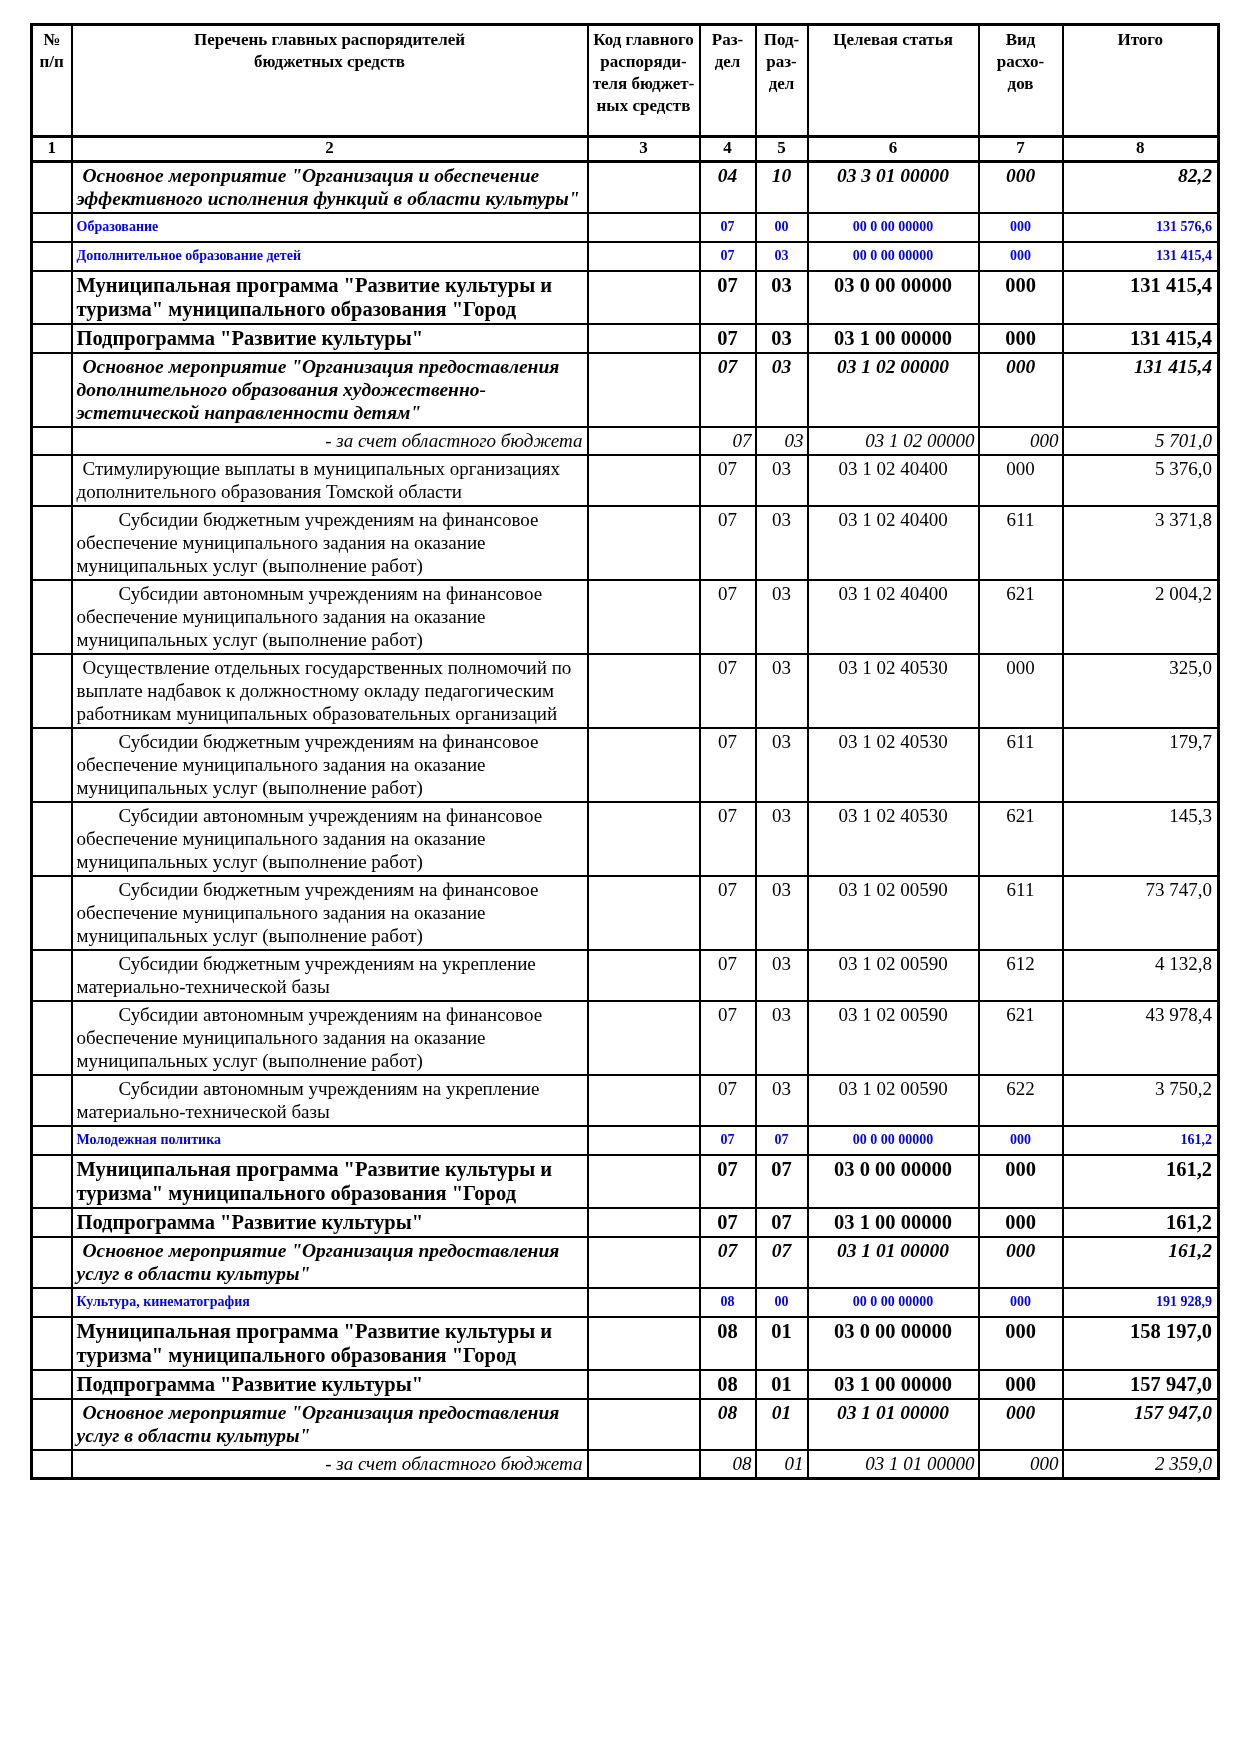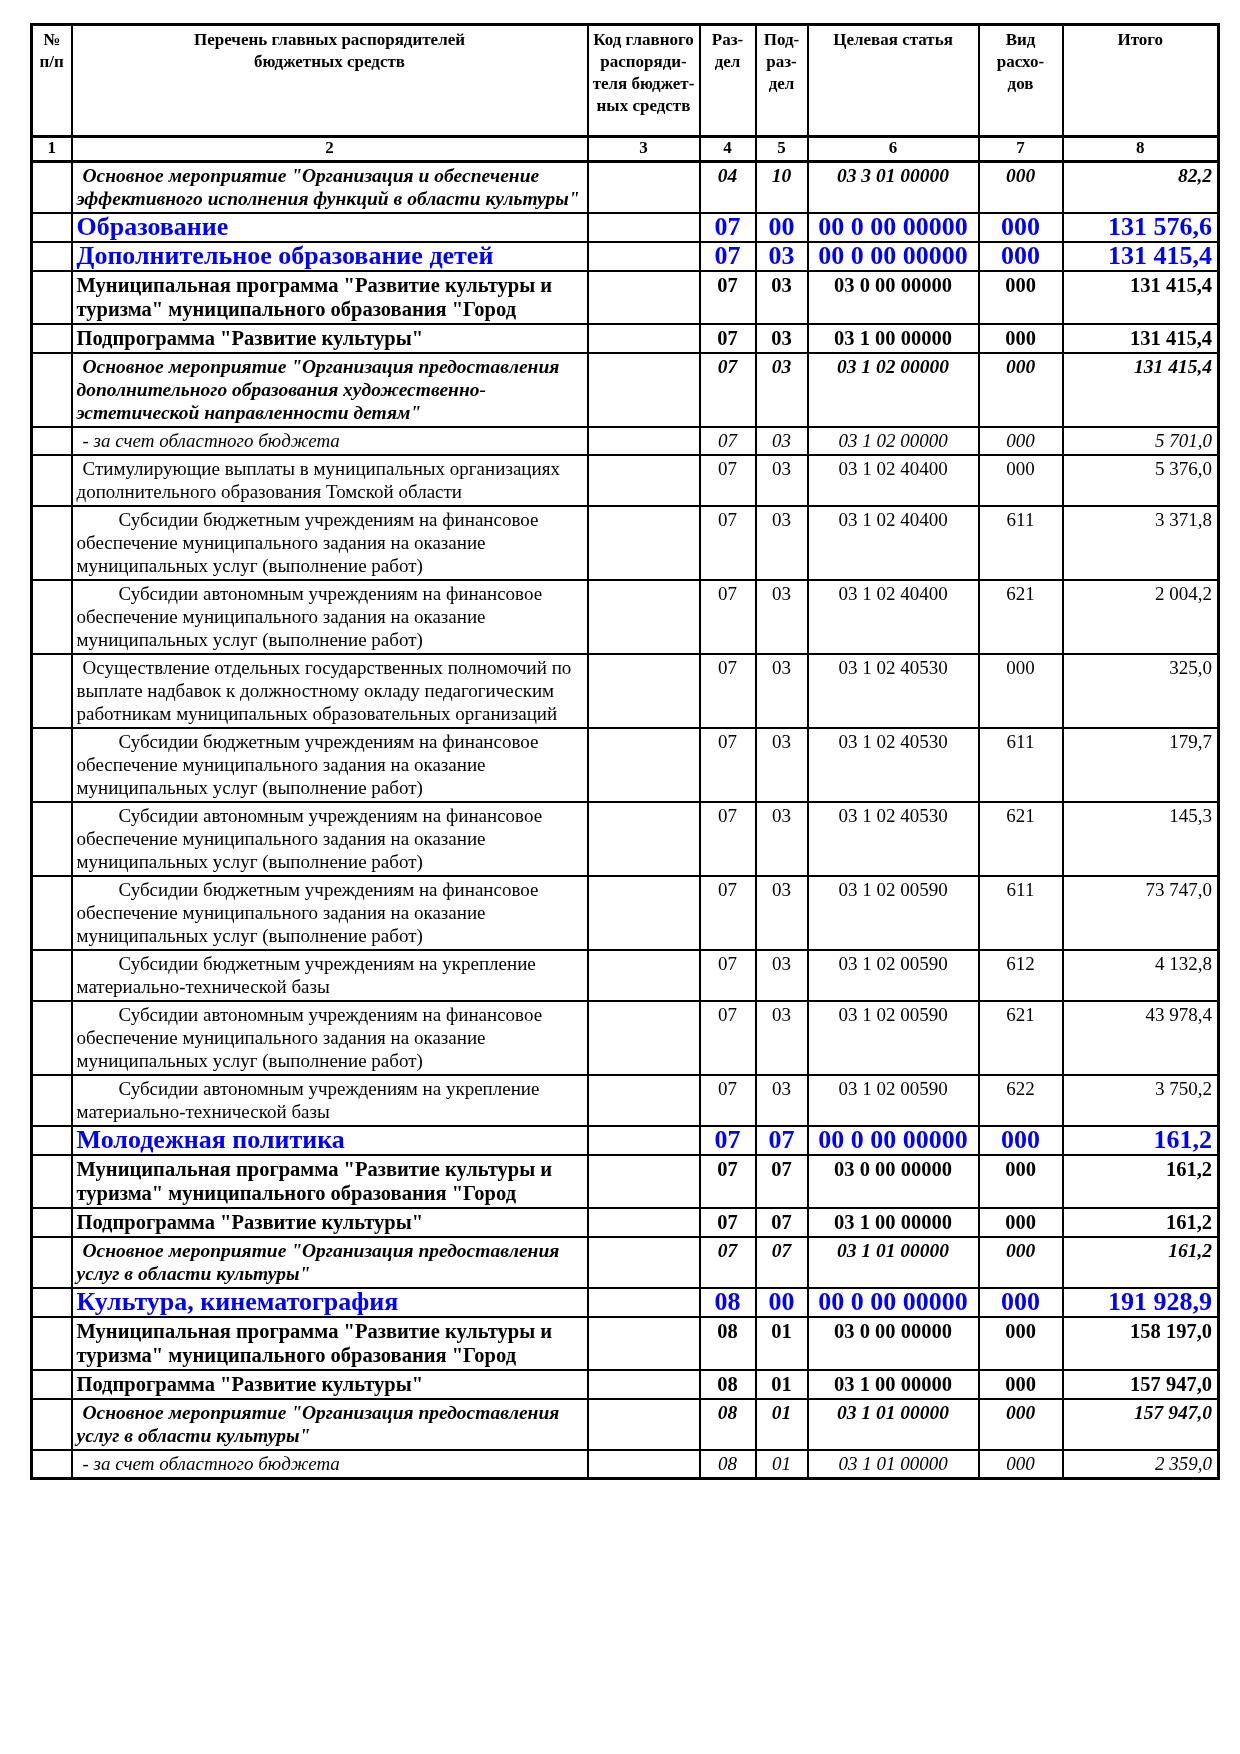--- a/index.html
+++ b/index.html
@@ -9,23 +9,23 @@
   td,th{border:2px solid #000;vertical-align:top;padding:1px 3px 2px;font-size:19px;line-height:23px;overflow:hidden;}
   thead th{font-weight:bold;text-align:center;vertical-align:top;white-space:pre-line;font-size:17px;line-height:22px;padding-top:3px;}
   tr.head-main th{height:104px;}
   tr.head-idx th{height:22px;font-size:17px;line-height:20px;padding:0;border-bottom:3px solid #000;}
   tr.head-main th{border-bottom:3px solid #000;}
   .c-num{text-align:center;}
   .c-name{text-align:left;padding-left:4px;padding-right:4px;}
   .c-code,.c-razdel,.c-podrazdel,.c-target,.c-vid{text-align:center;}
   .c-itogo{text-align:right;padding-right:5px;}
   tr.style-bold-italic td{font-weight:bold;font-style:italic;font-size:19.5px;}
-  tr.style-italic td{font-style:italic;}
+  tr.style-italic td{font-style:italic;text-align:right;}
   tr.style-italic-name td.c-name{}
-  tr.style-section td{font-weight:bold;font-size:26px;line-height:24px;}
+  tr.style-section td{font-weight:bold;font-size:14px;line-height:24px;}
   tr.style-program td{font-weight:bold;font-size:20.5px;line-height:24px;}
   tr.indent-1 .c-name{text-indent:6px;}
   tr.indent-2 .c-name{text-indent:42px;}
 </style>
 </head>
 <body>
 
 <div class="sheet">
   <table class="budget">
     <colgroup>

